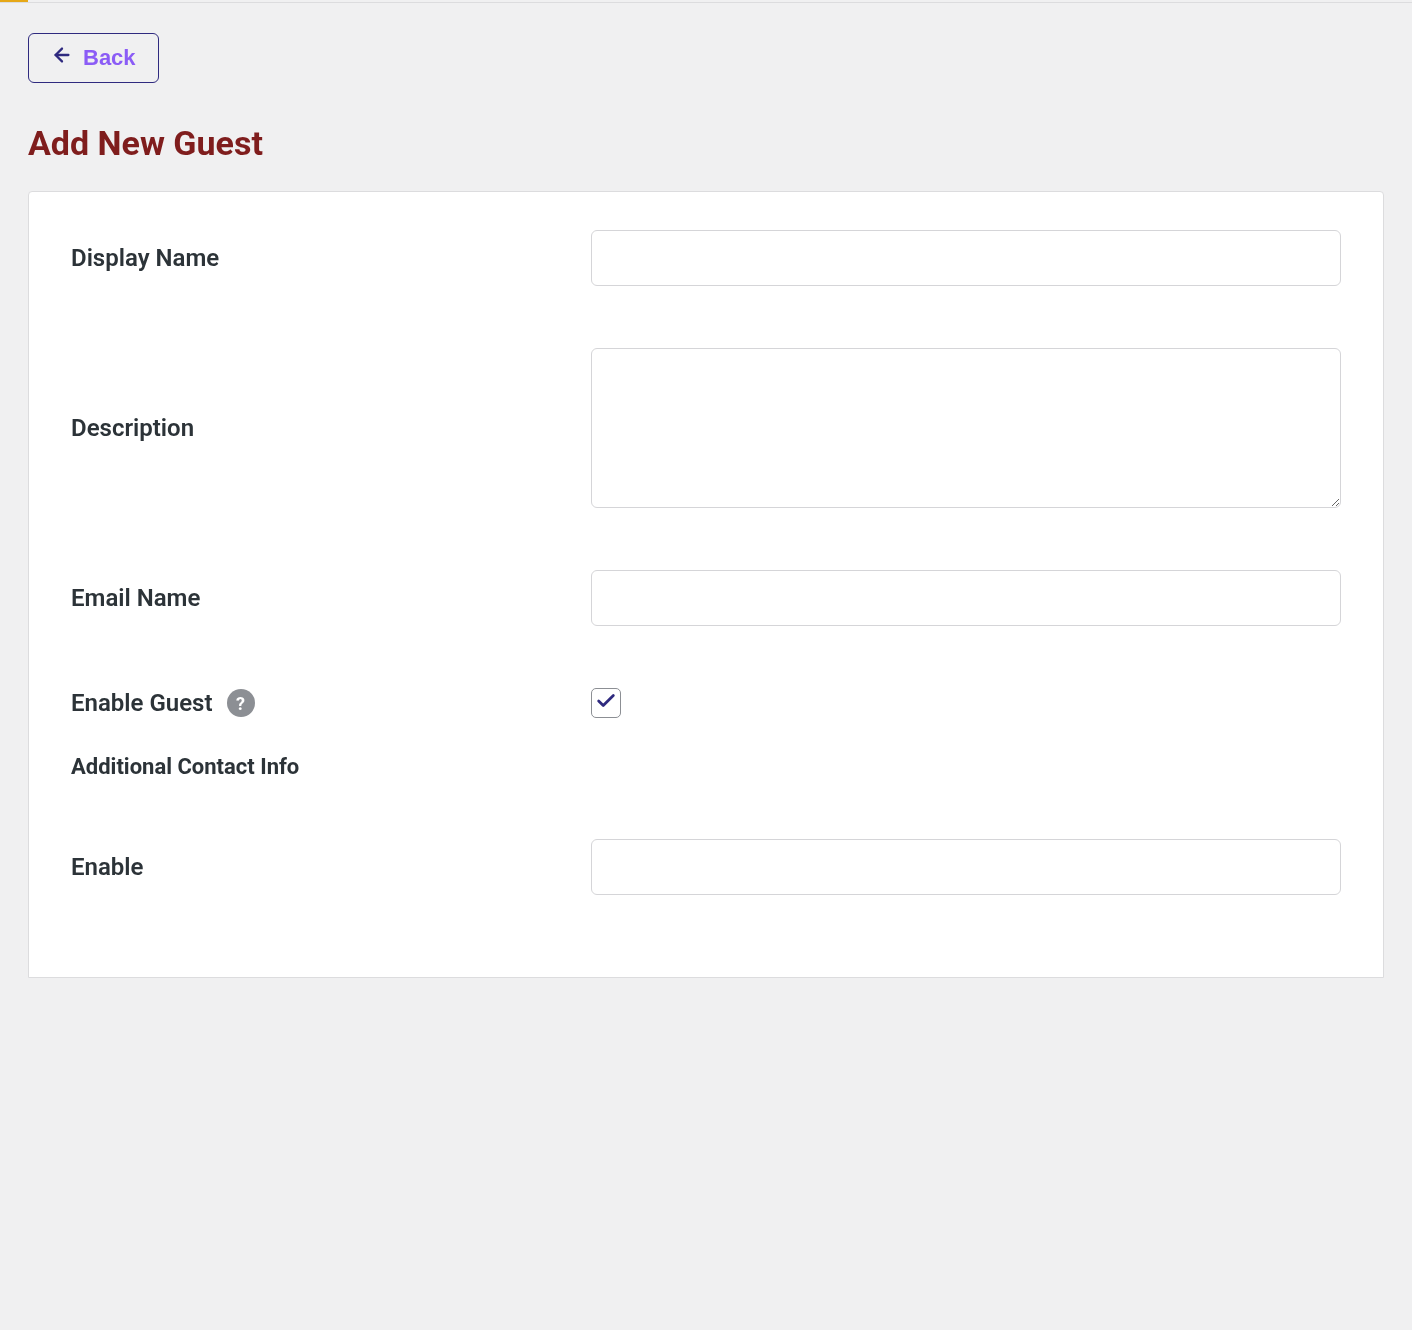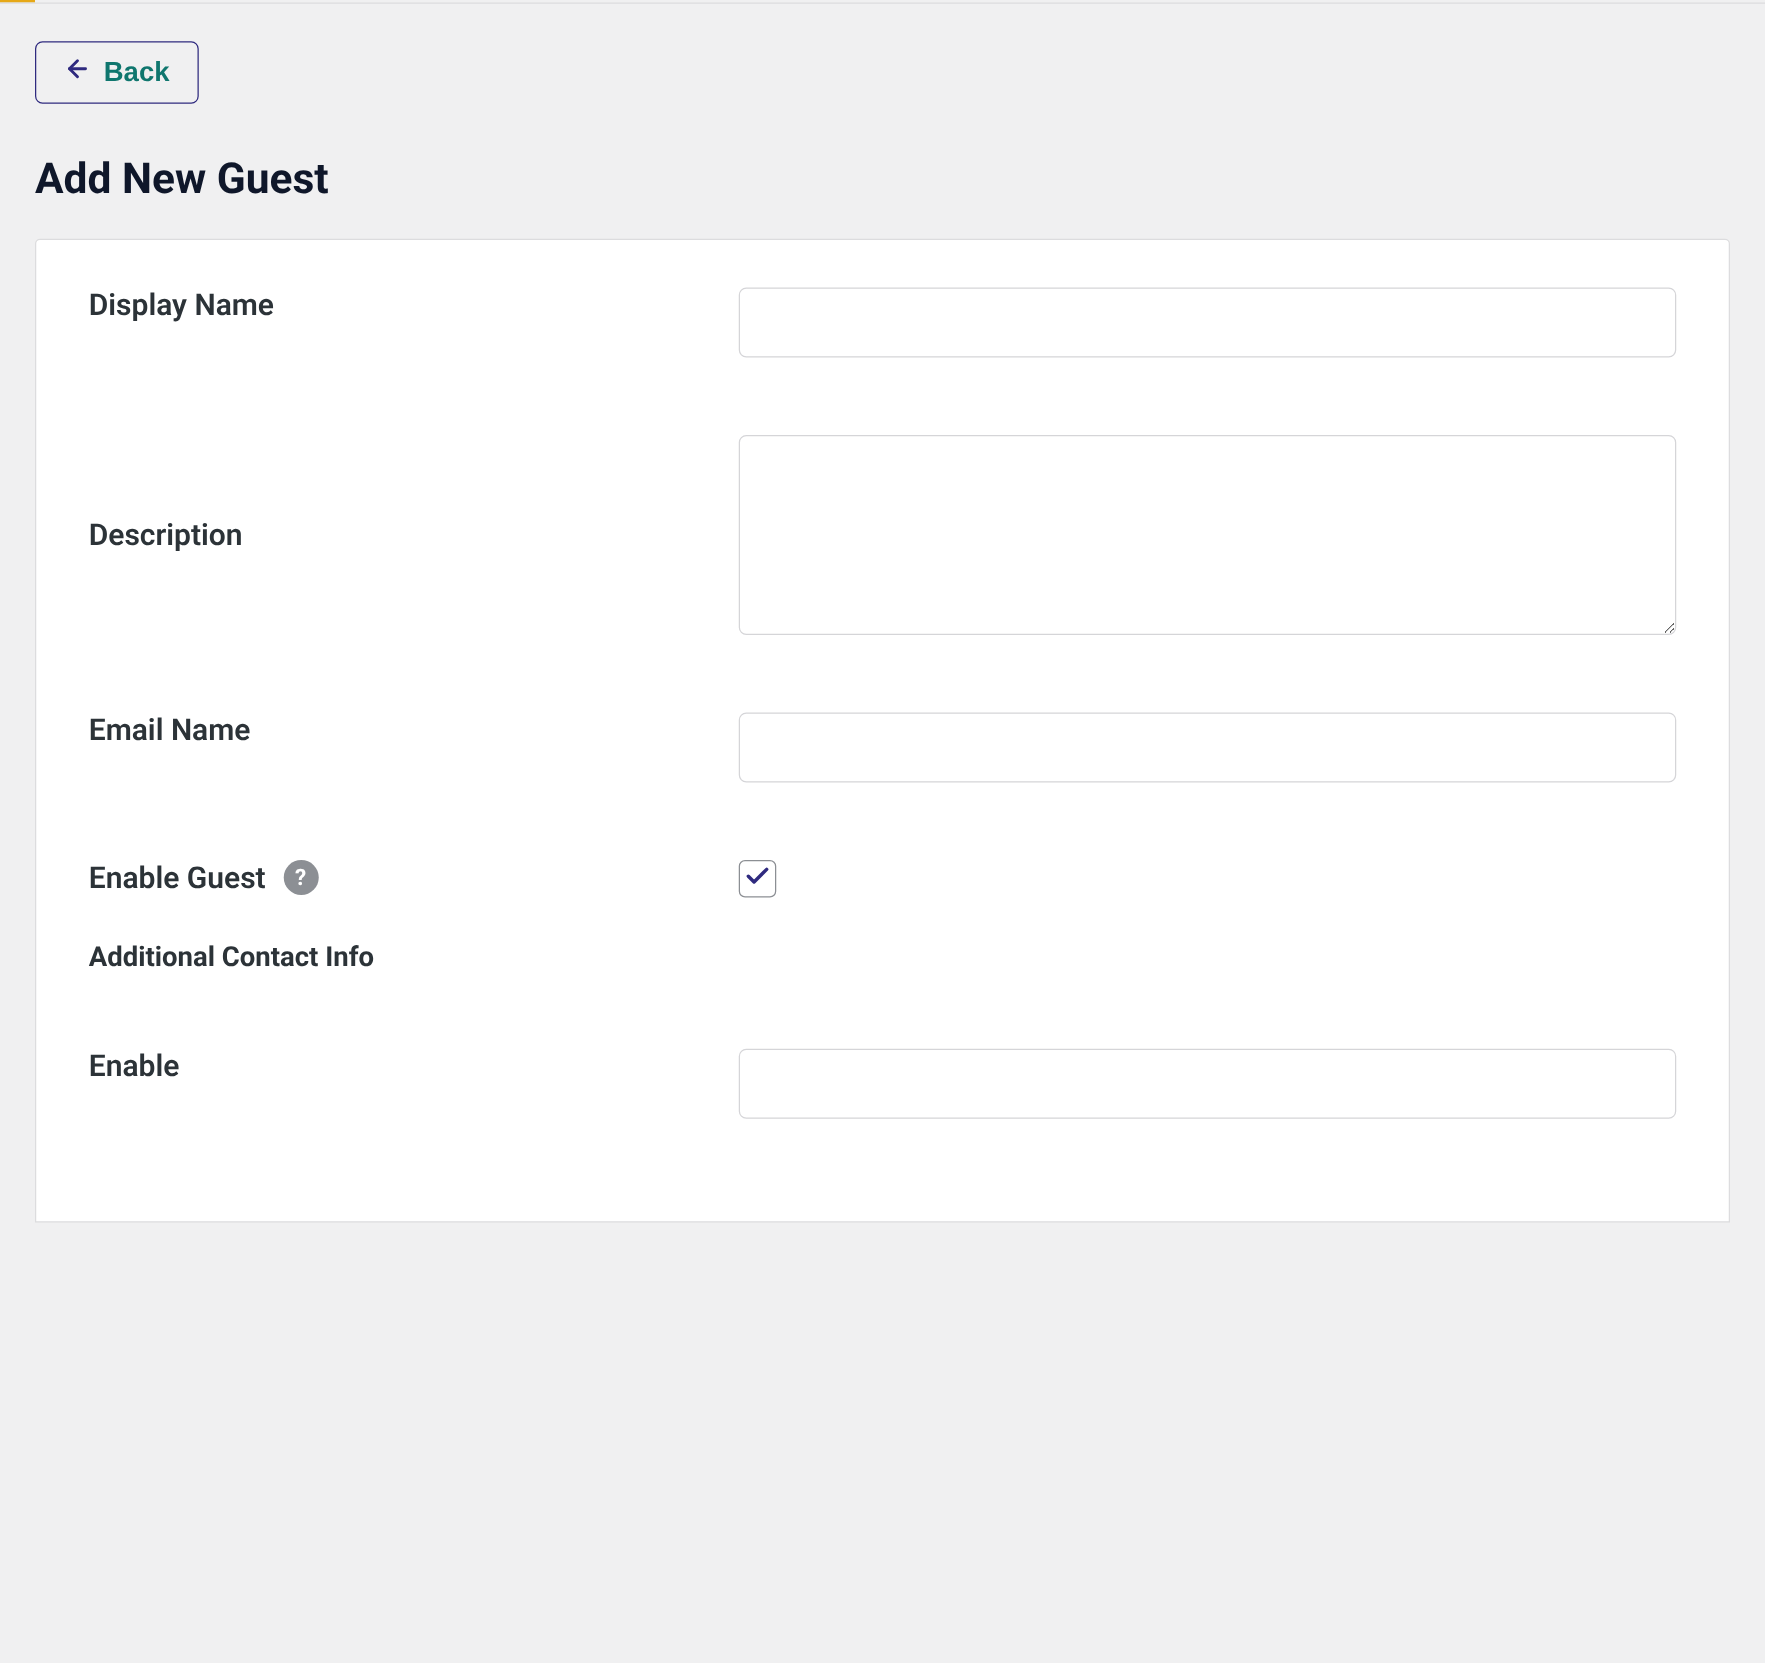--- a/index.html
+++ b/index.html
@@ -20,47 +20,47 @@
     }
     .header-area {
       padding: 30px 28px 28px;
     }
     .back-button {
       display: inline-flex;
       align-items: center;
       gap: 10px;
       border: 1.5px solid #2f2a7f;
       background: transparent;
-      color: #0f766e;
+      color: #8b5cf6;
       padding: 10px 22px;
       border-radius: 6px;
       font-size: 22px;
       font-weight: 600;
       cursor: pointer;
     }
     .back-button svg {
       width: 22px;
       height: 22px;
     }
     .page-title {
       font-size: 34px;
       font-weight: 700;
       margin-top: 40px;
-      color: #0f172a;
+      color: #7f1d1d;
     }
     .form-card {
       background: #ffffff;
       margin: 0 28px 28px;
       border: 1px solid #dcdcde;
       border-radius: 4px 4px 0 0;
       padding: 38px 42px 20px;
     }
     .form-row {
       display: flex;
-      align-items: flex-start;
+      align-items: center;
       margin-bottom: 62px;
     }
     .form-row.textarea-row {
       align-items: center;
     }
     .form-label {
       width: 520px;
       font-size: 24px;
       font-weight: 600;
       color: #2c3338;

